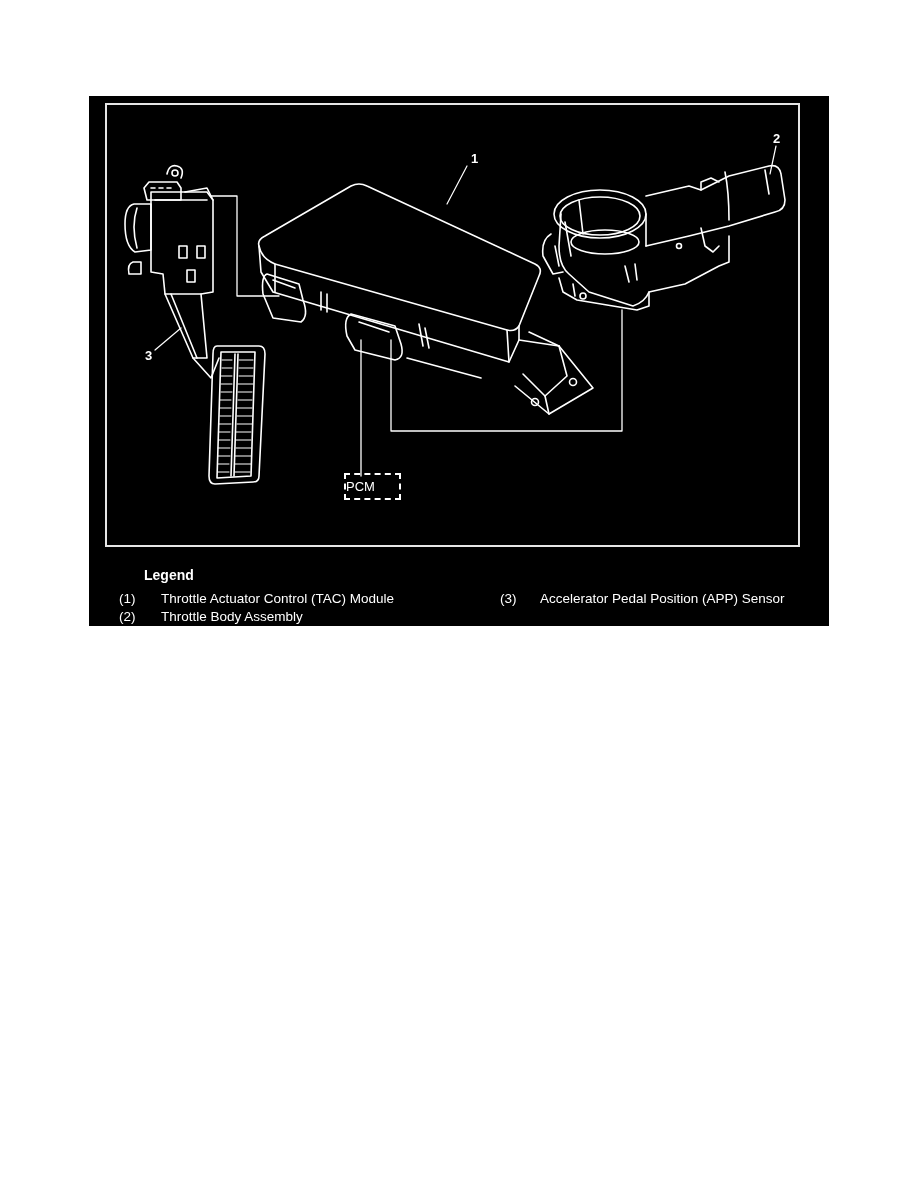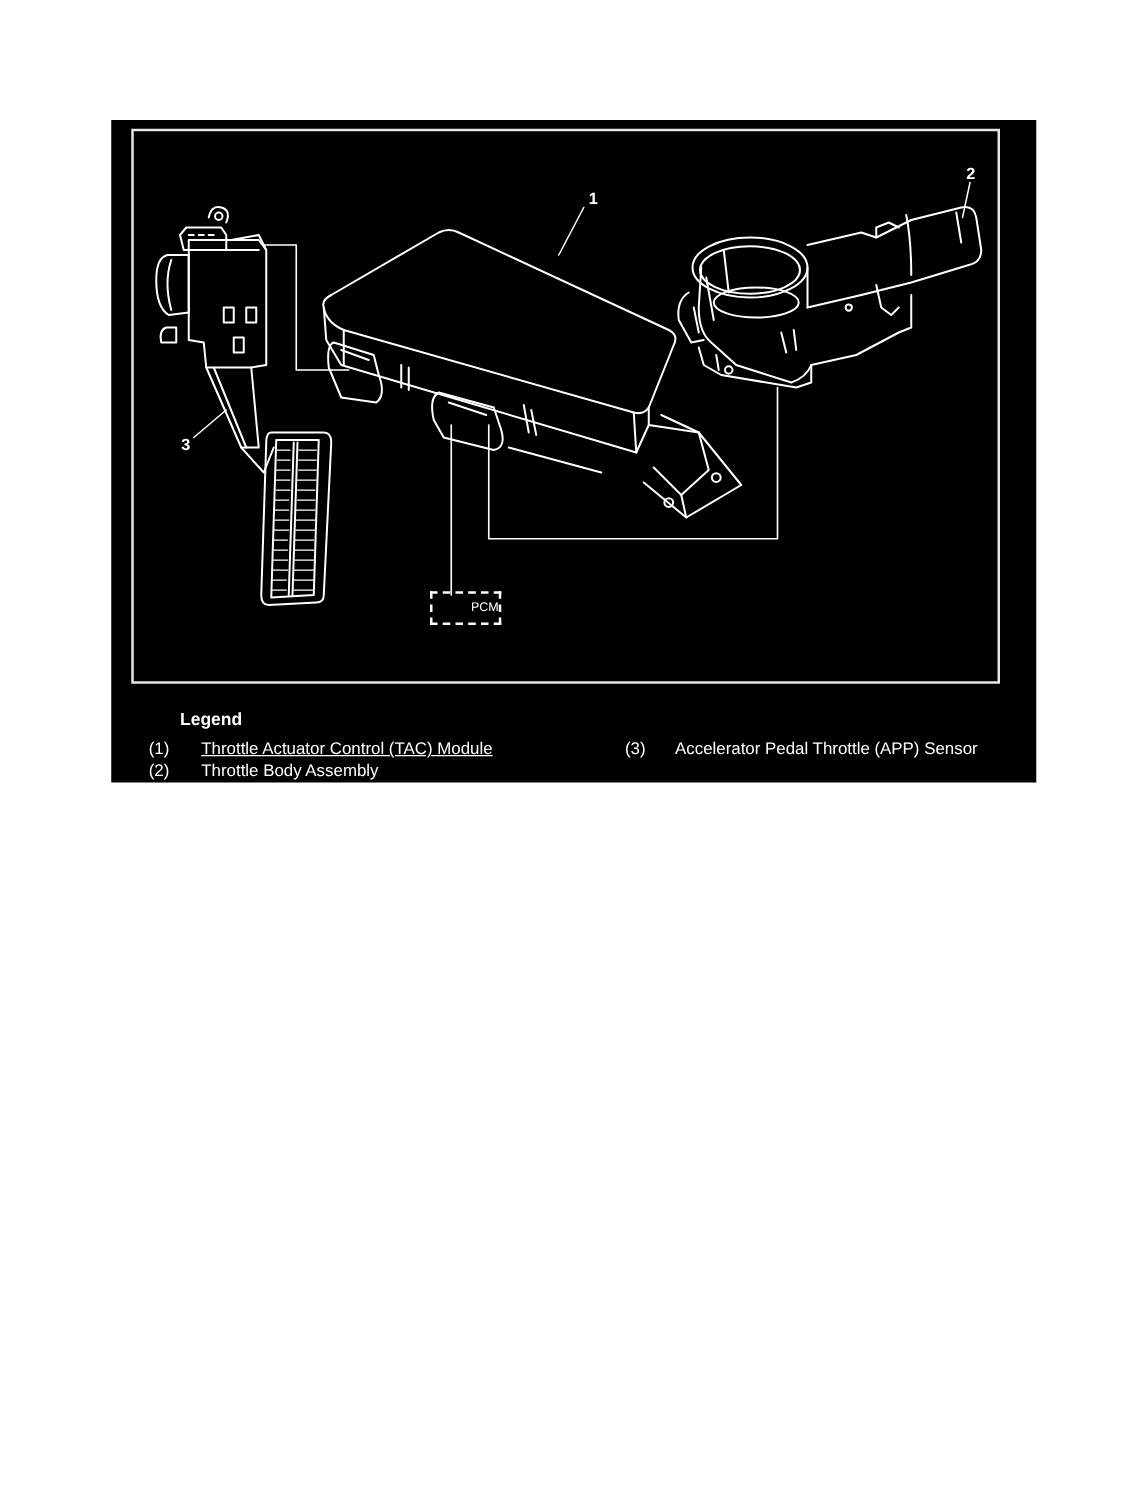--- a/index.html
+++ b/index.html
@@ -4,21 +4,21 @@
 <style>
   html, body { margin:0; padding:0; background:#ffffff; }
   body { width:918px; height:1188px; position:relative; overflow:hidden; font-family:"Liberation Sans", sans-serif; }
   .panel { position:absolute; left:89px; top:96px; width:740px; height:530px; background:#000000; }
   .frame { position:absolute; left:16px; top:7px; width:695px; height:444px; border:2px solid #e6e6e6; border-right-width:2px; box-sizing:border-box; }
   svg.art { position:absolute; left:0; top:0; }
   .callout { position:absolute; color:#ffffff; font-weight:bold; font-size:13px; line-height:1; }
   .legend-title { position:absolute; left:15px; top:471px; color:#ffffff; font-weight:bold; font-size:14px;padding-left:40px; }
   .legend-item { position:absolute; color:#ffffff; font-size:13.5px; white-space:nowrap; }
   .legend-item .num { display:inline-block; width:42px; }
-  .pcm-box { position:absolute; left:255px; top:377px; width:57px; height:27px; border:2px dashed #ffffff; box-sizing:border-box; color:#ffffff; font-size:10px; text-align:right; line-height:23px; }
+  .pcm-box { position:absolute; left:255px; top:377px; width:57px; height:27px; border:2px dashed #ffffff; box-sizing:border-box; color:#ffffff; font-size:13px; text-align:left; line-height:23px; }
 </style>
 </head>
 <body>
 
 <div class="panel">
   <div class="frame"></div>
 
   <svg class="art" width="740" height="460" viewBox="0 0 740 460" fill="none" stroke="#ffffff" stroke-width="1.6" stroke-linejoin="round" stroke-linecap="round">
 
     <g>
@@ -120,22 +120,22 @@
   </svg>
 
   <div class="callout" style="left:382px;top:56px;">1</div>
   <div class="callout" style="left:684px;top:36px;">2</div>
   <div class="callout" style="left:56px;top:253px;">3</div>
 
   <div class="pcm-box">PCM</div>
 
   <div class="legend-title">Legend</div>
 
-  <div class="legend-item" style="left:30px;top:495px;text-decoration:underline;">
+  <div class="legend-item" style="left:30px;top:495px;">
     <span class="num">(1)</span><span>Throttle Actuator Control (TAC) Module</span>
   </div>
   <div class="legend-item" style="left:30px;top:513px;">
     <span class="num">(2)</span><span>Throttle Body Assembly</span>
   </div>
   <div class="legend-item" style="left:411px;top:495px;">
-    <span class="num" style="width:40px;">(3)</span><span>Accelerator Pedal Throttle (APP) Sensor</span>
+    <span class="num" style="width:40px;">(3)</span><span>Accelerator Pedal Position (APP) Sensor</span>
   </div>
 </div>
 
 </body></html>

